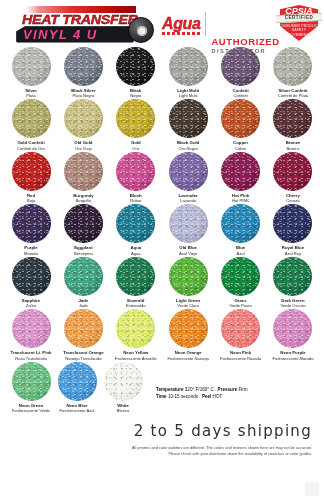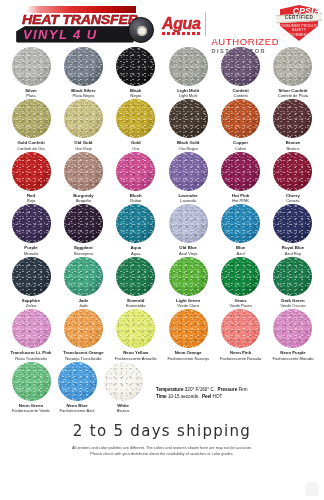--- a/index.html
+++ b/index.html
@@ -81,21 +81,21 @@
   }
   .siser-word::after {
     content: "";
     position: absolute; left: 0; right: 0; bottom: -2px;
     height: 3px;
     background: repeating-linear-gradient(to right, #e8202a 0 3px, transparent 3px 5px);
   }
   .siser-divider { width: 1px; height: 24px; background: #bcbcbc; margin: 0 5px; }
   .auth-lines { line-height: 1.12; }
   .auth-1 {
-    font-weight: normal; font-size: 9.5px; color: #e8202a;
+    font-weight: bold; font-size: 9.5px; color: #e8202a;
     letter-spacing: 0.6px;
     margin-top: 44px;
   }
   .auth-2 {
     font-weight: bold; font-size: 5.6px; color: #6b6b6b;
     letter-spacing: 1.5px;
   }
 
   .cpsia {
     position: absolute; right: 4px; top: 3px;
@@ -110,21 +110,21 @@
   .cpsia-ribbon {
     position: absolute; left: -2px; top: 11px;
     width: 46px; height: 8px;
     background: #f3f0e9;
     border-top: 1px solid #c9c4b8;
     border-bottom: 1px solid #c9c4b8;
     transform: rotate(-3deg);
   }
   .cpsia-top {
     position: absolute; left: 0; top: 3px; width: 42px;
-    text-align: right;
+    text-align: center;
     font-weight: bold; font-style: italic; font-size: 9px;
     color: #ffffff;
   }
   .cpsia-mid {
     position: absolute; left: 0; top: 12px; width: 42px;
     text-align: center;
     font-weight: bold; font-size: 4.6px;
     color: #3a3a3a; letter-spacing: 0.5px;
   }
   .cpsia-bot {
@@ -194,21 +194,21 @@
     margin-left: 10px;
     margin-top: 24px;
     font-size: 4.6px;
     line-height: 1.6;
     color: #111;
     white-space: nowrap;
   }
   .instructions b { font-weight: bold; }
 
   
-  .footer { margin-top: 9px; text-align: center; padding: 0 12px; }
+  .footer { margin-top: 9px; text-align: right; padding: 0 12px; }
   .ship {
     font-family: "DejaVu Sans", sans-serif;
     font-size: 15px;
     color: #2f2f2f;
     letter-spacing: 1.3px;
     font-weight: normal;
   }
   .disclaimer {
     margin-top: 5px;
     font-size: 3.9px;

